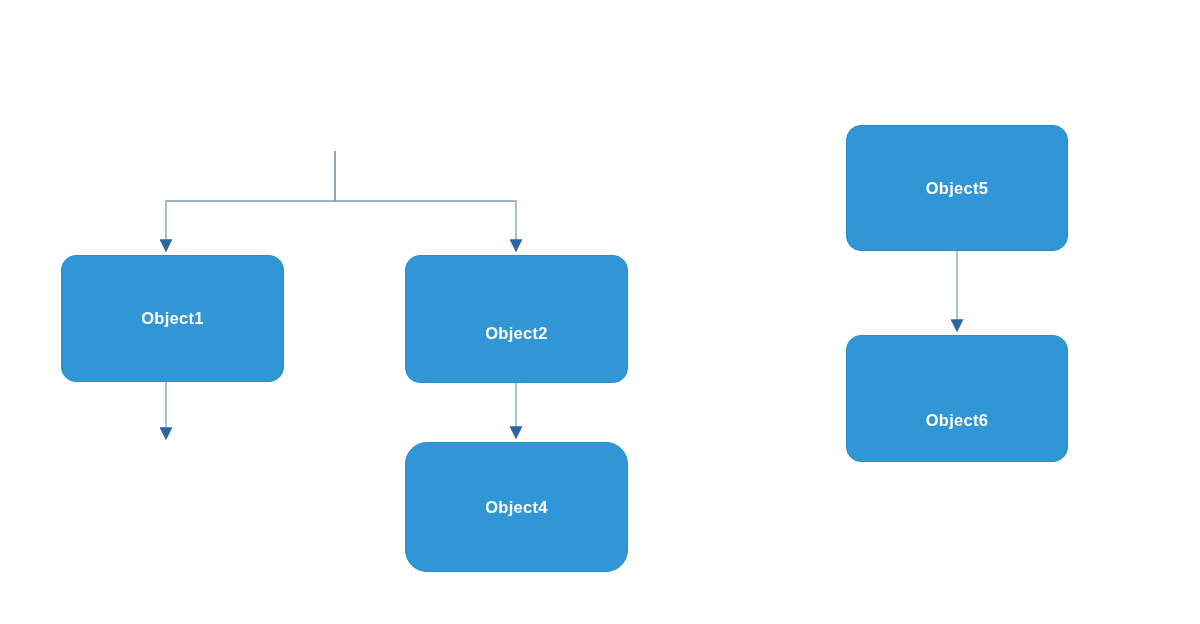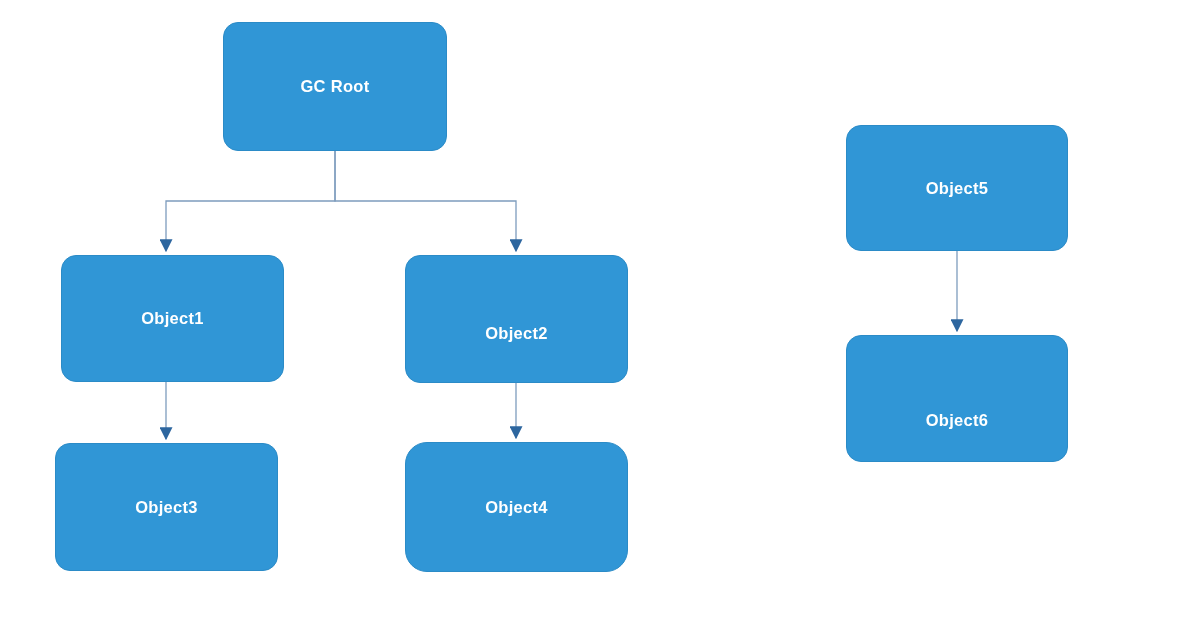--- a/index.html
+++ b/index.html
@@ -52,31 +52,25 @@
     </defs>
     <g>
         <polyline points="335,151 335,201 166,201 166,251" fill="none" stroke="#7d9cbd" stroke-width="1.3" marker-end="url(#arrowhead)"></polyline>
         <polyline points="335,151 335,201 516,201 516,251" fill="none" stroke="#7d9cbd" stroke-width="1.3" marker-end="url(#arrowhead)"></polyline>
         <polyline points="166,382 166,439" fill="none" stroke="#7d9cbd" stroke-width="1.3" marker-end="url(#arrowhead)"></polyline>
         <polyline points="516,383 516,438" fill="none" stroke="#7d9cbd" stroke-width="1.3" marker-end="url(#arrowhead)"></polyline>
         <polyline points="957,251 957,331" fill="none" stroke="#7d9cbd" stroke-width="1.3" marker-end="url(#arrowhead)"></polyline>
       </g>
   </svg>
 
-<div class="node" style="left: 223px; top: 22px; width: 224px; height: 129px; background: rgb(48, 150, 214); border: 1px solid rgb(43, 139, 199); border-radius: 15px;">
-      <span class="node-label" style="color: rgb(255, 255, 255);">GC Root</span>
-    </div>
     <div class="node" style="left: 61px; top: 255px; width: 223px; height: 127px; background: rgb(48, 150, 214); border: 1px solid rgb(43, 139, 199); border-radius: 15px;">
       <span class="node-label" style="color: rgb(255, 255, 255);">Object1</span>
     </div>
     <div class="node" style="left: 405px; top: 255px; width: 223px; height: 128px; background: rgb(48, 150, 214); border: 1px solid rgb(43, 139, 199); border-radius: 15px;">
       <span class="node-label" style="color: rgb(255, 255, 255); margin-top: 28px;">Object2</span>
-    </div>
-    <div class="node" style="left: 55px; top: 443px; width: 223px; height: 128px; background: rgb(48, 150, 214); border: 1px solid rgb(43, 139, 199); border-radius: 15px;">
-      <span class="node-label" style="color: rgb(255, 255, 255);">Object3</span>
     </div>
     <div class="node" style="left: 405px; top: 442px; width: 223px; height: 130px; background: rgb(48, 150, 214); border: 1px solid rgb(43, 139, 199); border-radius: 22px;">
       <span class="node-label" style="color: rgb(255, 255, 255);">Object4</span>
     </div>
     <div class="node" style="left: 846px; top: 125px; width: 222px; height: 126px; background: rgb(48, 150, 214); border: 1px solid rgb(43, 139, 199); border-radius: 15px;">
       <span class="node-label" style="color: rgb(255, 255, 255);">Object5</span>
     </div>
     <div class="node" style="left: 846px; top: 335px; width: 222px; height: 127px; background: rgb(48, 150, 214); border: 1px solid rgb(43, 139, 199); border-radius: 15px;">
       <span class="node-label" style="color: rgb(255, 255, 255); margin-top: 44px;">Object6</span>
     </div>

